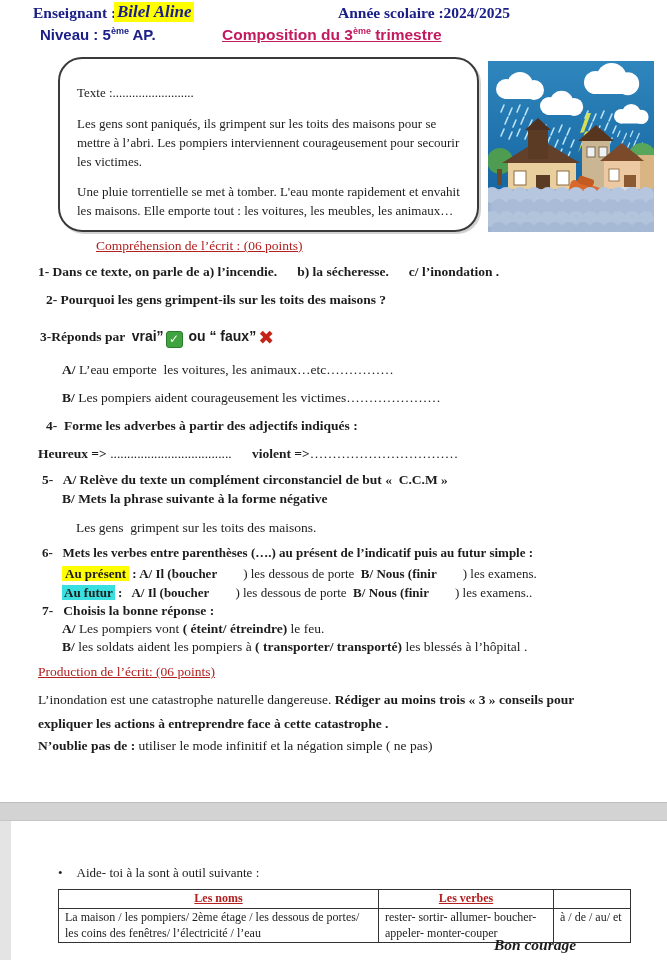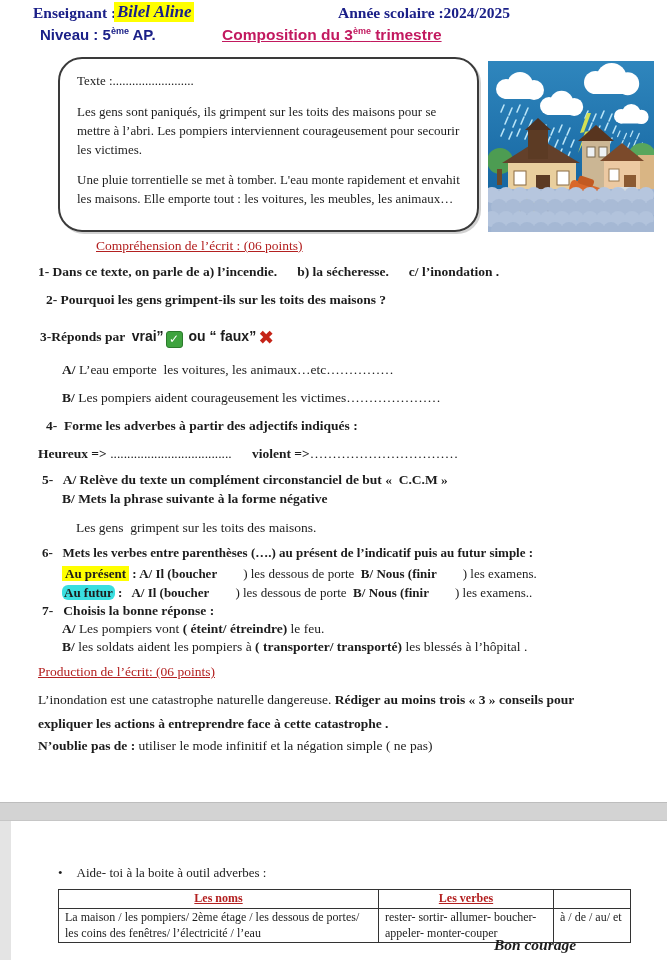--- a/index.html
+++ b/index.html
@@ -4,31 +4,31 @@
 <style>
   html,body{margin:0;padding:0;background:#ffffff;}
   .page{position:relative;width:667px;height:960px;background:#fff;overflow:hidden;
         font-family:"Liberation Serif",serif;color:#1c1c1c;}
   .line{position:absolute;white-space:pre;font-size:13.5px;color:#1c1c1c;}
   .wrap{white-space:pre-wrap;}
   .b{font-weight:bold;}
   .sans{font-family:"Liberation Sans",sans-serif;}
   .navy{color:#1b2088;}
   .hl-y{background:#ffff00;padding:0 3px;}
-  .hl-c{background:#3adfe0;padding:0 2px;border-radius:6px;}
+  .hl-c{background:#3adfe0;padding:0 2px;}
   .red-title{color:#b32020;font-weight:normal;text-decoration:underline;font-size:13.5px;}
   .magenta{color:#c2195f;text-decoration:underline;font-weight:bold;}
   .check{display:inline-block;width:15px;height:15px;background:#3fa33f;border:1px solid #2c7a2c;
          border-radius:3px;color:#fff;font-size:12px;line-height:15px;text-align:center;
          vertical-align:-2px;font-family:"DejaVu Sans",sans-serif;margin:0 2px;}
   .xmark{color:#c52317;font-size:19px;font-weight:bold;vertical-align:-3px;
          font-family:"DejaVu Sans",sans-serif;margin-left:2px;}
   .textbox{position:absolute;left:58px;top:57px;width:421px;height:175px;border:2px solid #3a3a3a;
            border-radius:24px;box-shadow:2px 2px 0 rgba(0,0,0,0.18);box-sizing:border-box;
-           padding:13px 17px;font-size:13px;line-height:1.45;}
+           padding:25px 17px;font-size:13px;line-height:1.45;}
   .textbox p{margin:0 0 12px 0;}
   .illus{position:absolute;left:488px;top:61px;width:166px;height:171px;display:block;}
   .band{position:absolute;left:0;top:802px;width:667px;height:19px;background:#d3d3d3;
         border-top:1px solid #bdbdbd;border-bottom:1px solid #c6c6c6;box-sizing:border-box;}
   .edge-strip{position:absolute;left:0;top:821px;width:11px;height:139px;background:#e4e4e4;}
   table.toolbox{position:absolute;left:58px;top:889px;width:572px;border-collapse:collapse;
                 table-layout:fixed;font-size:12px;line-height:1.3;}
   table.toolbox td,table.toolbox th{border:1.5px solid #333;padding:1px 6px;vertical-align:top;
                 text-align:left;font-weight:normal;}
   table.toolbox th{text-align:center;height:16px;}
@@ -183,21 +183,21 @@
 
   <div class="line red-title" style="left:38px;top:664px;">Production de l’écrit: (06 points)</div>
 
   <div class="line wrap" style="left:38px;top:688px;width:592px;line-height:24px;"><span>L’inondation est une catastrophe naturelle dangereuse. </span><span class="b">Rédiger au moins trois « 3 » conseils pour expliquer les actions à entreprendre face à cette catastrophe .</span></div>
 
   <div class="line" style="left:38px;top:738px;"><span class="b">N’oublie pas de :</span><span> utiliser le mode infinitif et la négation simple ( ne pas)</span></div>
 
   <div class="band"></div>
   <div class="edge-strip"></div>
 
-  <div class="line" style="left:58px;top:865px;font-size:13px;"><span style="margin-right:14px;">•</span><span>Aide- toi à la boite à outil adverbes :</span></div>
+  <div class="line" style="left:58px;top:865px;font-size:13px;"><span style="margin-right:14px;">•</span><span>Aide- toi à la sont à outil suivante :</span></div>
 
   <table class="toolbox">
     <colgroup>
         <col style="width:320px;">
         <col style="width:175px;">
         <col style="width:77px;">
       </colgroup>
     <tbody>
         <tr>
       <th><span class="th-red">Les noms</span></th>

